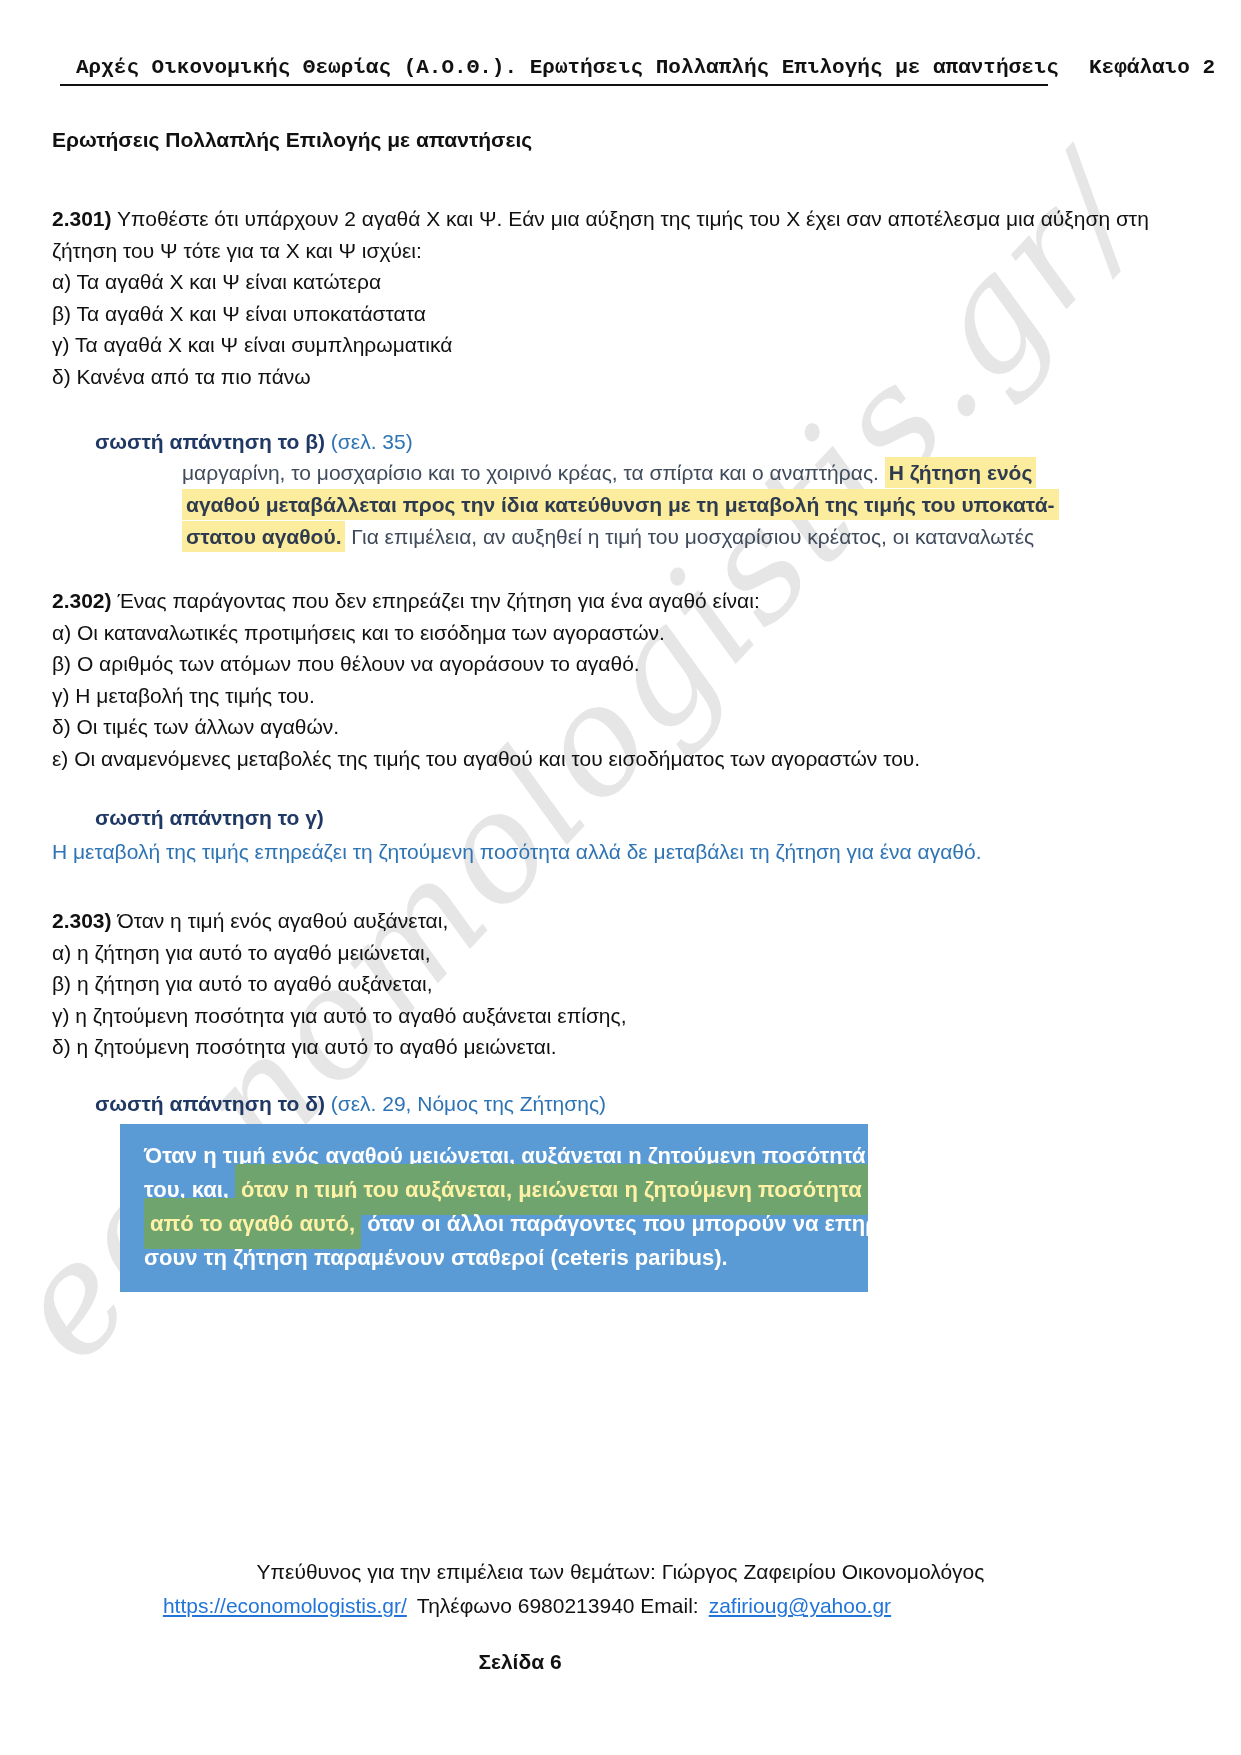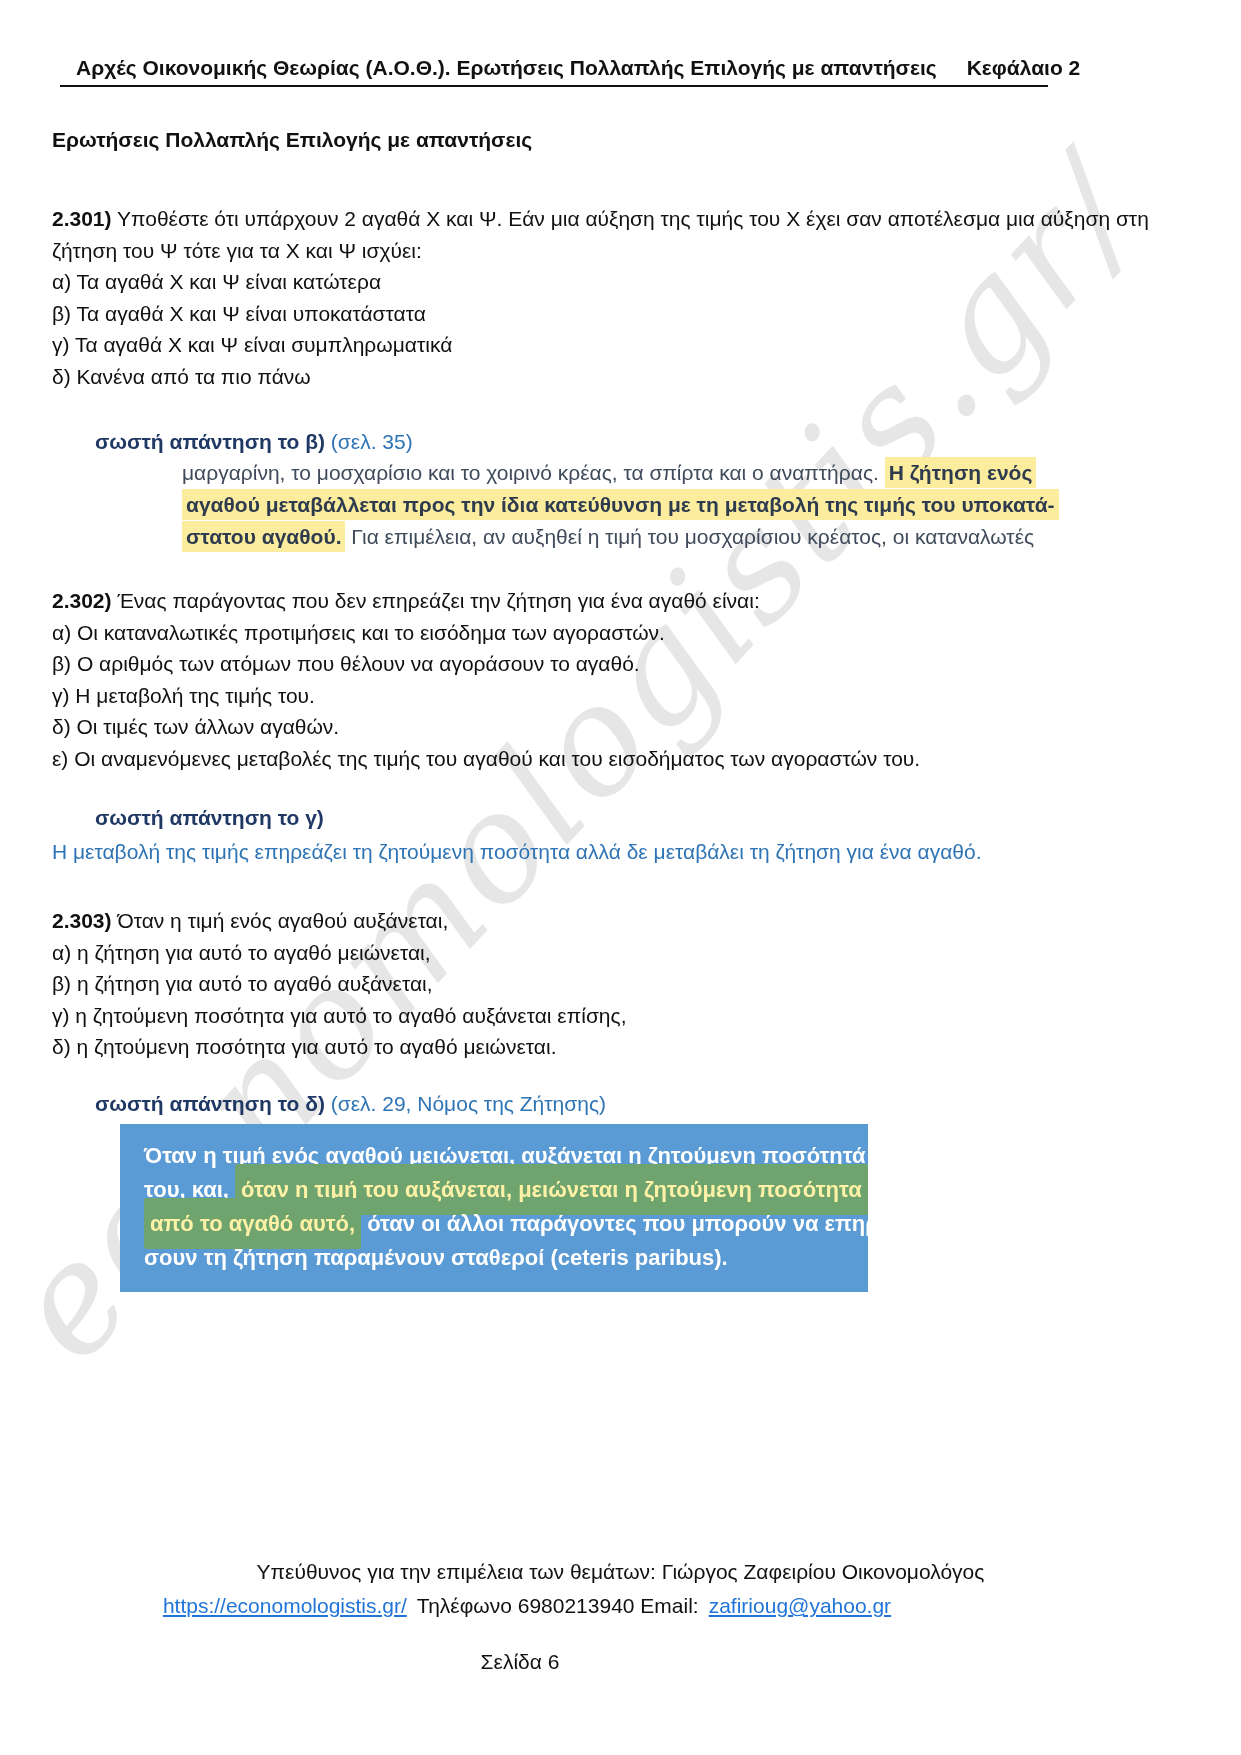--- a/index.html
+++ b/index.html
@@ -26,20 +26,21 @@
     letter-spacing:4px;
   }
   .content { position:relative; z-index:1; }
 
   .header {
     position:absolute; top:56px; left:60px; width:988px;
     font-weight:bold; font-size:21px;
     border-bottom:2.5px solid #111;
     padding:0 0 5px 16px;
     white-space:nowrap;
+    font-family:Liberation Mono, monospace;
   }
   .header .chapter { margin-left:30px; }
 
   .subtitle {
     position:absolute; top:128px; left:52px;
     font-weight:bold; font-size:21px;
   }
 
   .qblock { position:absolute; left:52px; width:1105px; font-size:21px; line-height:31.5px; }
   .qnum { font-weight:bold; }
@@ -98,21 +99,21 @@
     text-align:center; font-size:21px;padding-left:36px;
   }
   .footer-line2 a, .link {
     color:var(--link,#2175D9);
     text-decoration:underline;
     cursor:pointer;
   }
   .footer-line2 .mid { margin:0 10px; }
   .page-number {
     position:absolute; top:1650px; left:0; width:1040px;
-    text-align:center; font-size:21px;
+    text-align:center; font-size:21px;font-weight:bold;
   }
 </style>
 </head>
 <body>
 
 <div class="page">
 
   <div class="watermark">economologistis.gr/</div>
 
   <div class="content">

